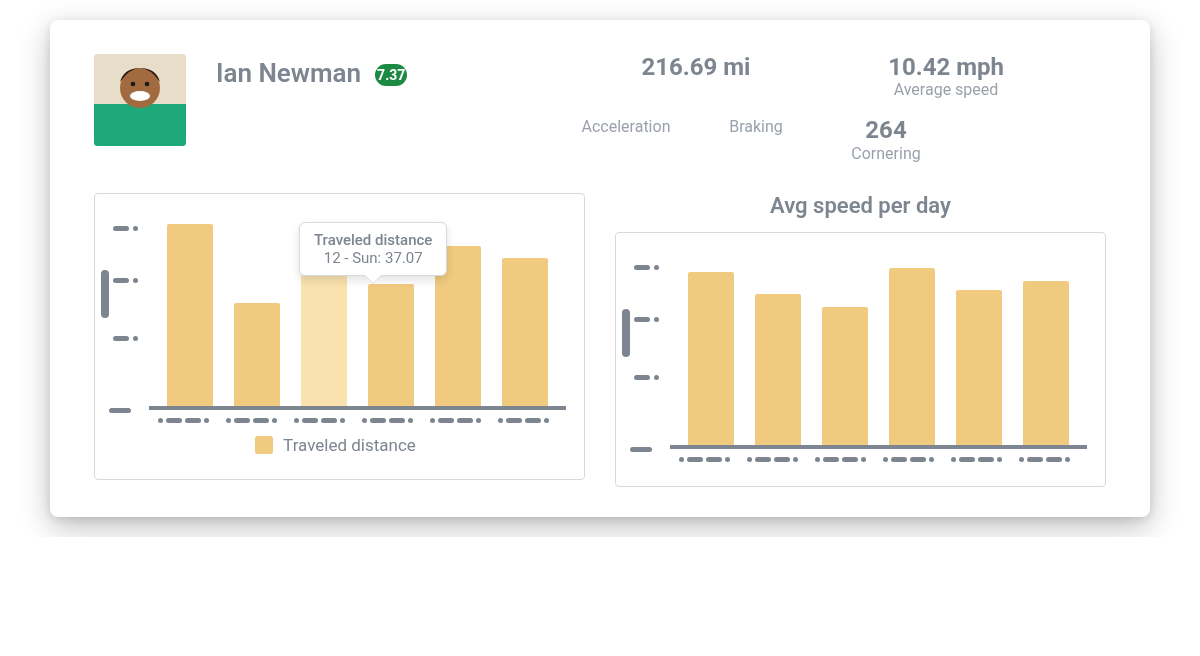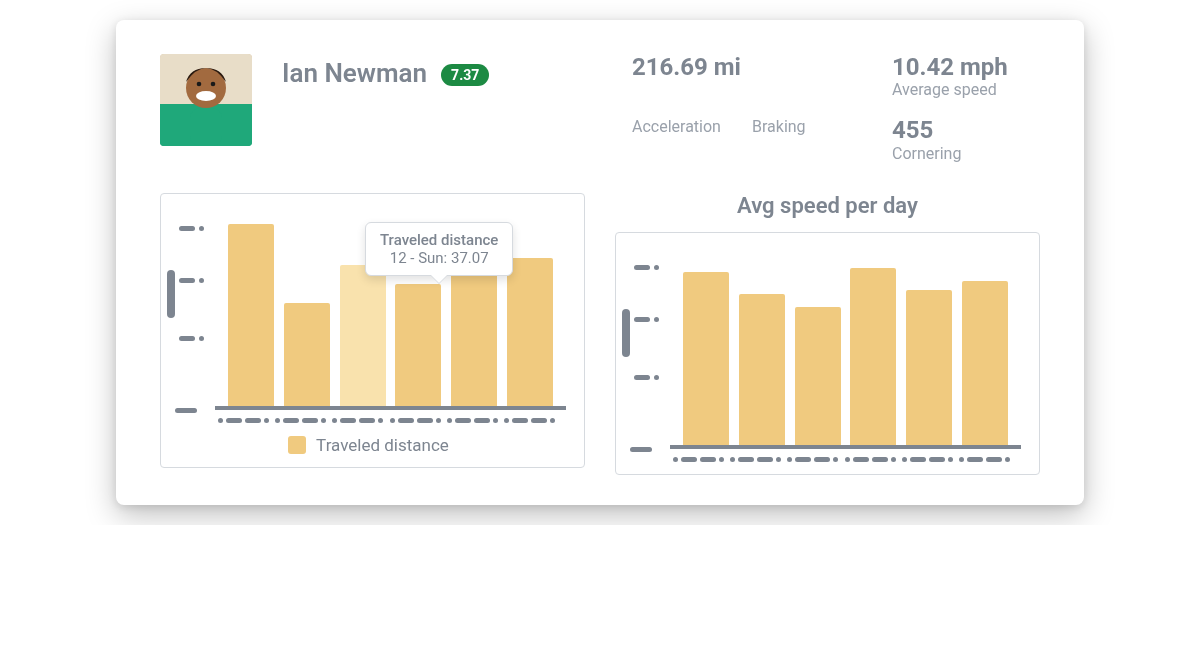--- a/index.html
+++ b/index.html
@@ -2,21 +2,21 @@
 <html><head>
 <meta charset="utf-8">
 <style>
   * { box-sizing: border-box; margin: 0; padding: 0; }
   body {
     font-family: -apple-system, BlinkMacSystemFont, "Segoe UI", Roboto, Arial, sans-serif;
     background: #fff;
     padding: 20px;
   }
   .card {
-    width: 968px;
+    width: 1100px;
     margin: 0 auto;
     background: #fff;
     border-radius: 8px;
     box-shadow: 0 10px 30px rgba(0,0,0,0.25), 0 2px 8px rgba(0,0,0,0.1);
     padding: 34px 44px 30px 44px;
   }
   .header {
     display: flex;
     gap: 30px;
     margin-bottom: 30px;
@@ -41,29 +41,30 @@
   .driver-name {
     font-size: 26px;
     font-weight: 600;
     color: #7d8590;
   }
   .score-badge {
     background: #1c8a43;
     color: #fff;
     font-size: 14px;
     font-weight: 700;
-    padding: 3px 10px;
+    padding: 3px 2px;
     border-radius: 11px;
     margin-top: 6px;
   }
   .stats {
     flex: 1;
     display: grid;
     grid-template-columns: 120px 140px 120px 120px;
     row-gap: 18px;
+    text-align: center;
   }
   .stat-big { grid-column: span 2; }
   .stat-value { font-size: 24px; font-weight: 700; color: #7d8590; line-height: 1.1; }
   .stat-value-sm { font-size: 24px; font-weight: 700; color: #7d8590; line-height: 1.1;}
   .stat-label { font-size: 16px; color: #9aa1ab; }
   .charts {
     display: flex;
     gap: 30px;
   }
   .chart-panel {
@@ -72,21 +73,21 @@
   .chart-title {
     text-align: center;
     font-size: 22px;
     font-weight: 600;
     color: #7d8590;
     margin-bottom: 14px;
   }
   .chart-box {
     border: 1px solid #d6dadf;
     border-radius: 4px;
-    padding: 16px 18px 12px 10px;
+    padding: 16px 18px 24px 10px;
     position: relative;
   }
   .plot-area {
     display: flex;
     align-items: stretch;
     height: 200px;
     gap: 6px;
   }
   .y-axis {
     width: 38px;
@@ -198,21 +199,21 @@
         <div class="stat-value">10.42 mph</div>
         <div class="stat-label">Average speed</div>
       </div>
       <div>
         <div class="stat-label">Acceleration</div>
       </div>
       <div>
         <div class="stat-label">Braking</div>
       </div>
       <div>
-        <div class="stat-value-sm">455</div>
+        <div class="stat-value-sm">264</div>
         <div class="stat-label">Cornering</div>
       </div>
     </div>
   </div>
 
   <div class="charts">
 
     <div class="chart-panel">
       <div class="chart-box">
         <div class="plot-area">

